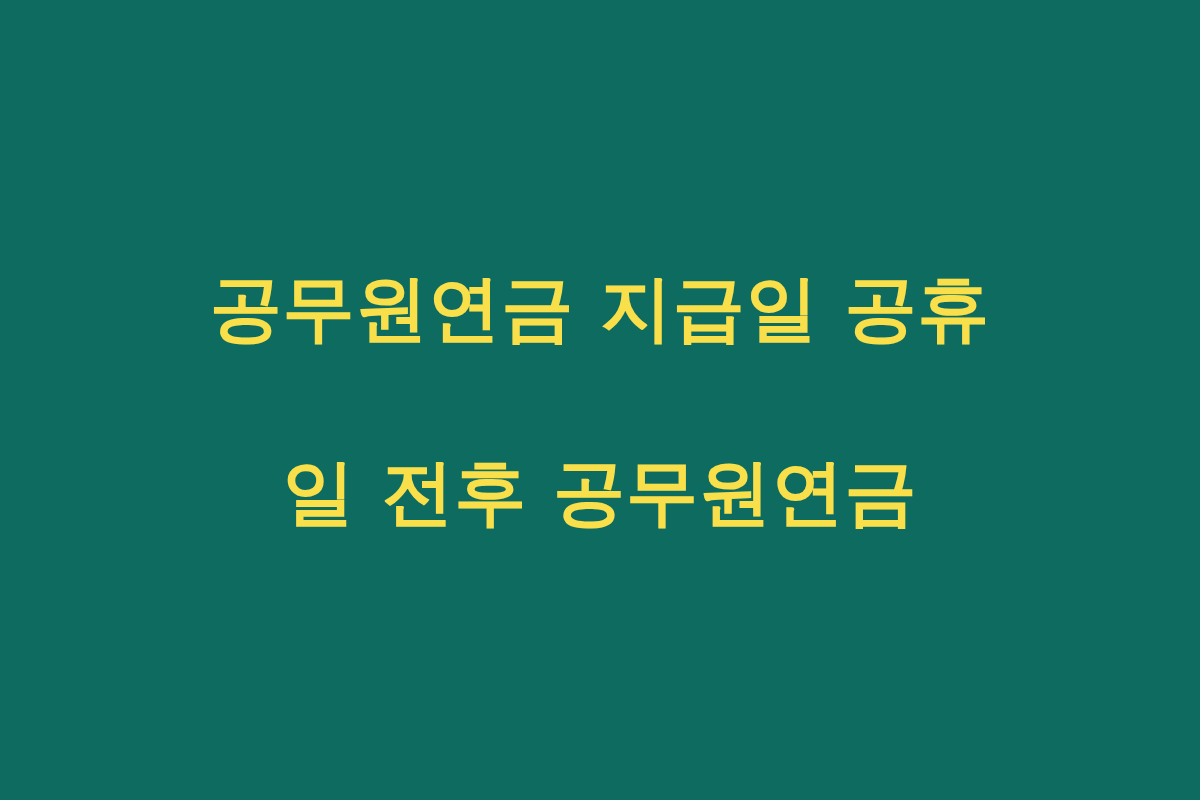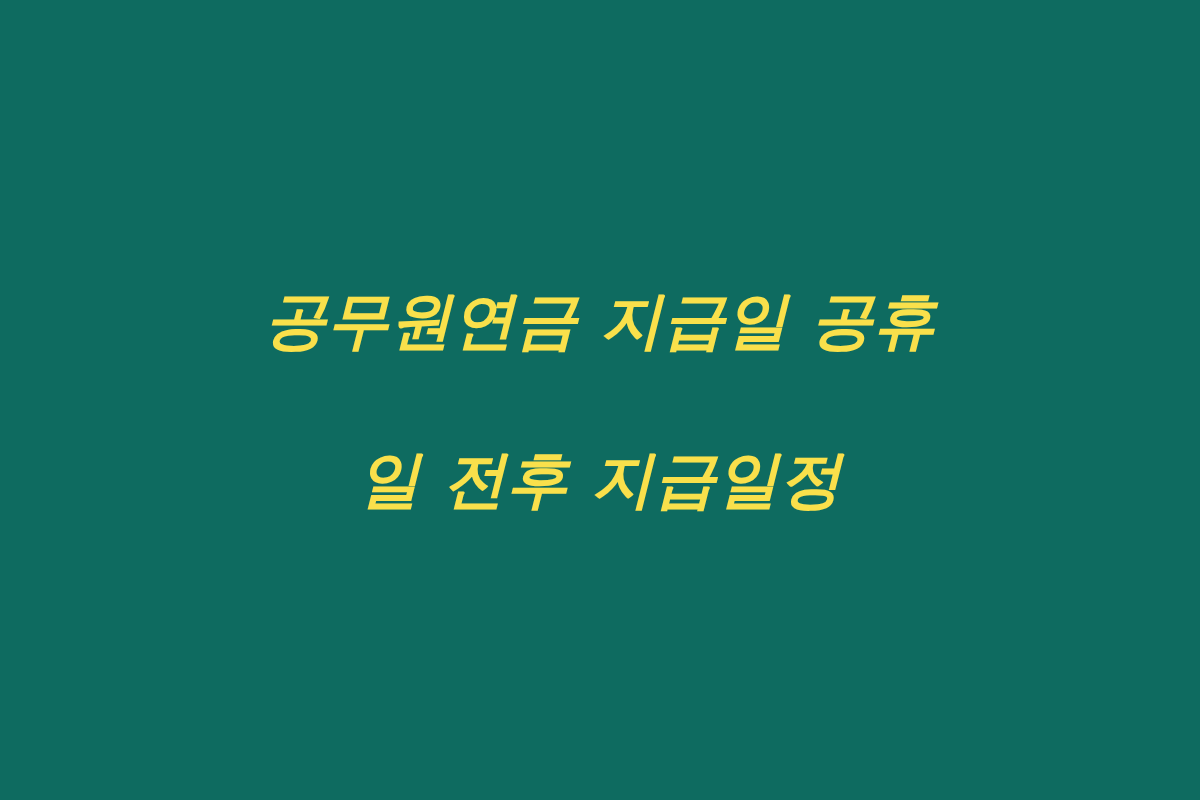--- a/index.html
+++ b/index.html
@@ -29,37 +29,36 @@
   }
 
   #title-block {
     display: block;
     width: 1060px;
     margin: 0;
     padding: 0;
     line-height: 1.28;
     letter-spacing: 0.012em;
     font-weight: 700;
-    font-size: 62px;
+    font-size: 72px;
     color: #f9e04b;
     font-family: "DejaVu Sans", "Liberation Sans", sans-serif;
     white-space: pre-line;
     word-break: keep-all;
     text-rendering: optimizeLegibility;
-    font-style: italic;
   }
 
   .title-line {
     display: block;
     width: 100%;
   }
 </style>
 </head>
 <body>
 
 <div id="banner" style="background: rgb(14, 107, 96);">
 
   <h1 id="title-block" style="color: rgb(249, 224, 75);">
     <span class="title-line">공무원연금 지급일 공휴</span>
-    <span class="title-line">일 전후 지급일정</span>
+    <span class="title-line">일 전후 공무원연금</span>
   </h1>
 
 </div>
 
 </body></html>

